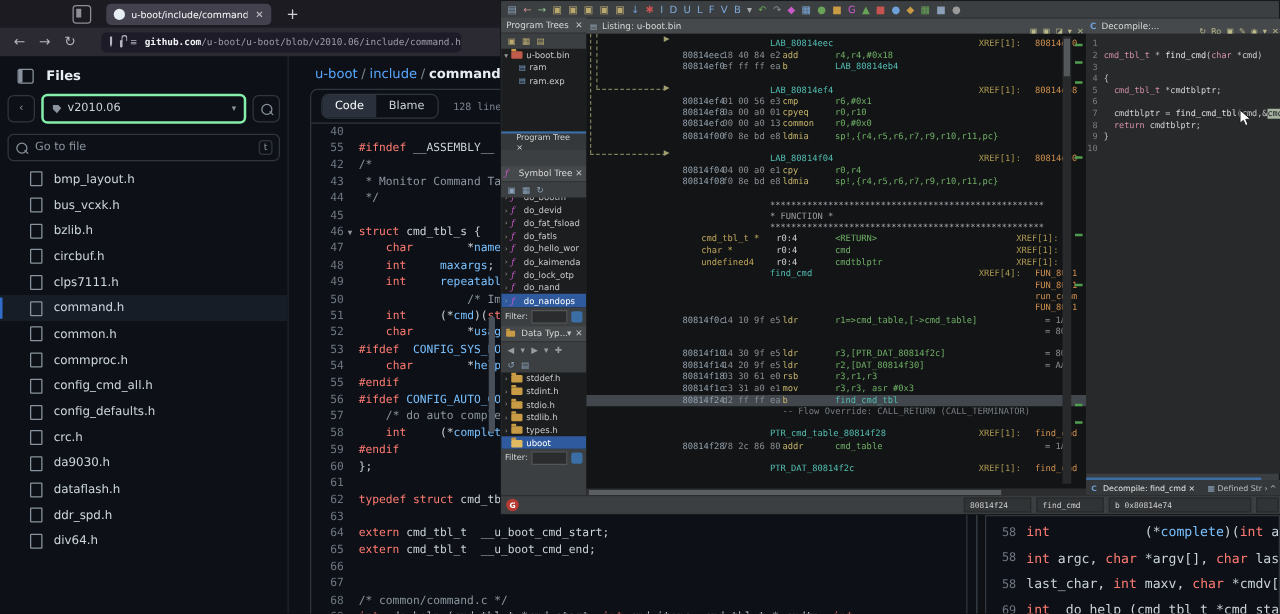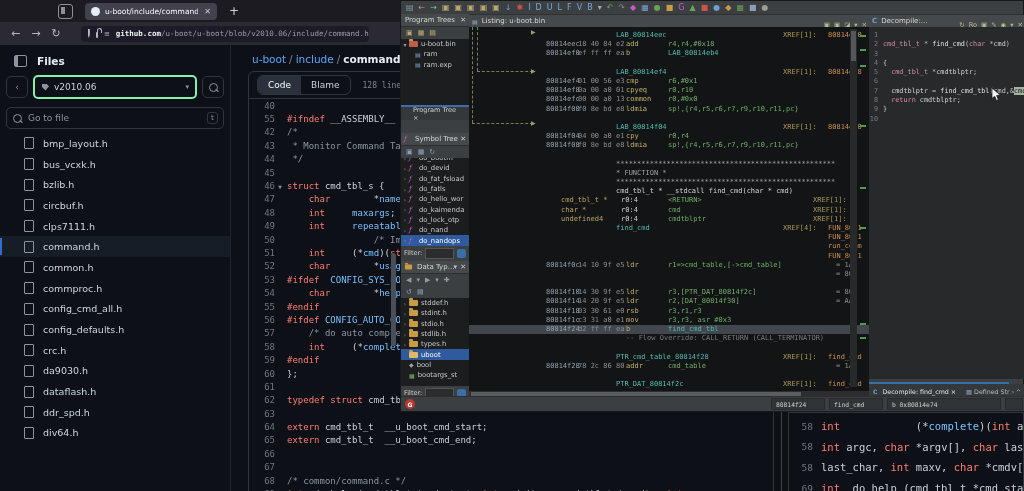--- a/index.html
+++ b/index.html
@@ -454,21 +454,21 @@
           <span style="color: rgb(154, 154, 154);">◀</span>
           <span style="color: rgb(154, 154, 154);">▾</span>
           <span style="color: rgb(154, 154, 154);">▶</span>
           <span style="color: rgb(154, 154, 154);">▾</span>
           <span style="color: rgb(154, 154, 154);">✚</span>
         </div>
       <div class="ptools" id="dt-tools2">
           <span style="color: rgb(138, 160, 184);">↺</span>
           <span style="color: rgb(138, 160, 184);">▤</span>
         </div>
-      <div class="treearea" style="height:88px;" id="dt-tree">
+      <div class="treearea" style="height:61px;" id="dt-tree">
           <div class="trow">
             <span class="ex">›</span>
             <span class="fold"></span>
             <span class="nm">stddef.h</span>
           </div>
           <div class="trow">
             <span class="ex">›</span>
             <span class="fold"></span>
             <span class="nm">stdint.h</span>
           </div>
@@ -593,23 +593,20 @@
             </div>
             <div class="lrow"></div>
             <div class="lrow">
               <span class="lban">****************************************************</span>
             </div>
             <div class="lrow">
               <span class="lban">*                     FUNCTION                     *</span>
             </div>
             <div class="lrow">
               <span class="lban">****************************************************</span>
-            </div>
-            <div class="lrow">
-              <span class="lsig">cmd_tbl_t * __stdcall find_cmd(char * cmd)</span>
             </div>
             <div class="lrow">
               <span class="lty">cmd_tbl_t *</span>
               <span class="lst">r0:4</span>
               <span class="lnm2">&lt;RETURN&gt;</span>
               <span class="lpxl">XREF[1]:</span>
             </div>
             <div class="lrow">
               <span class="lty">char *</span>
               <span class="lst">r0:4</span>

